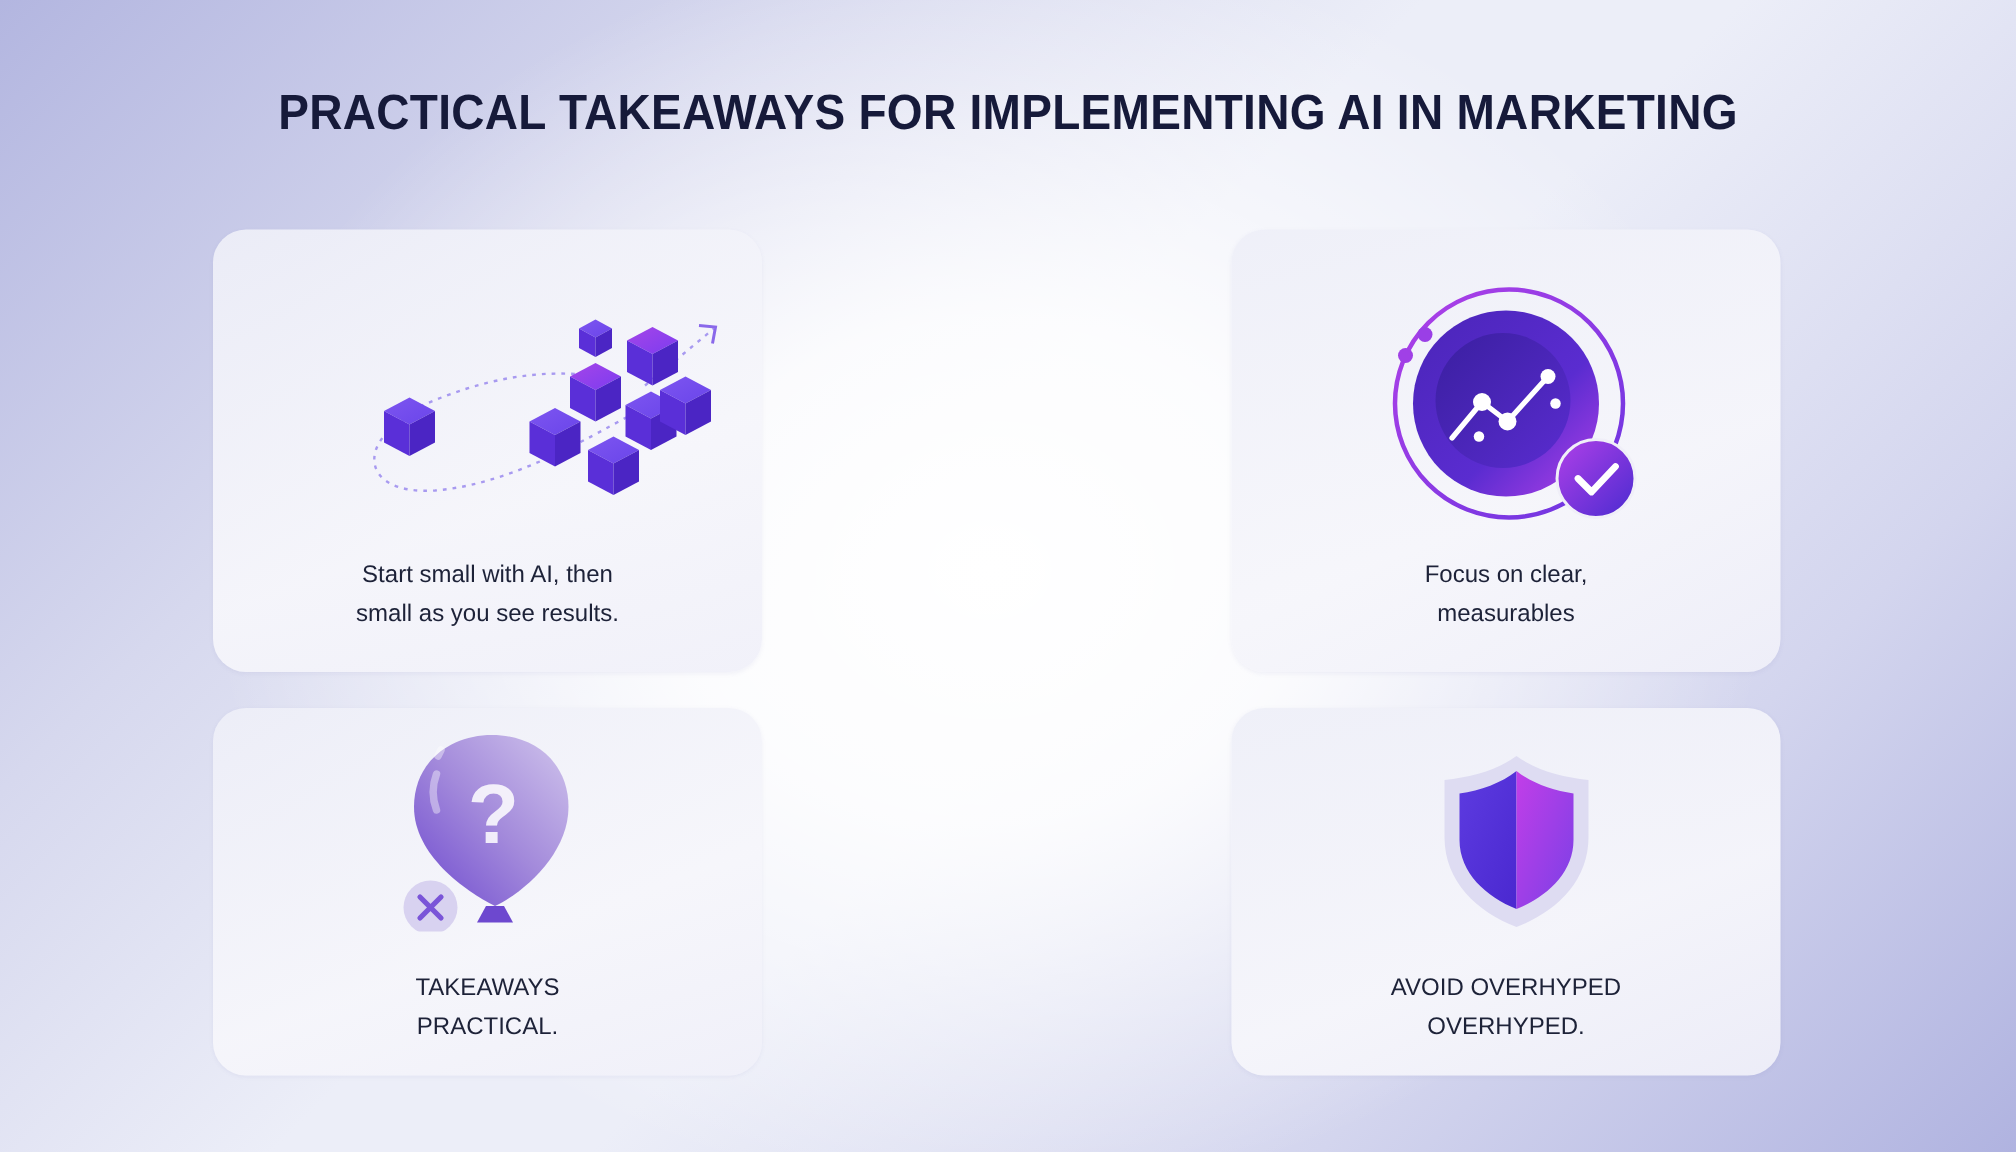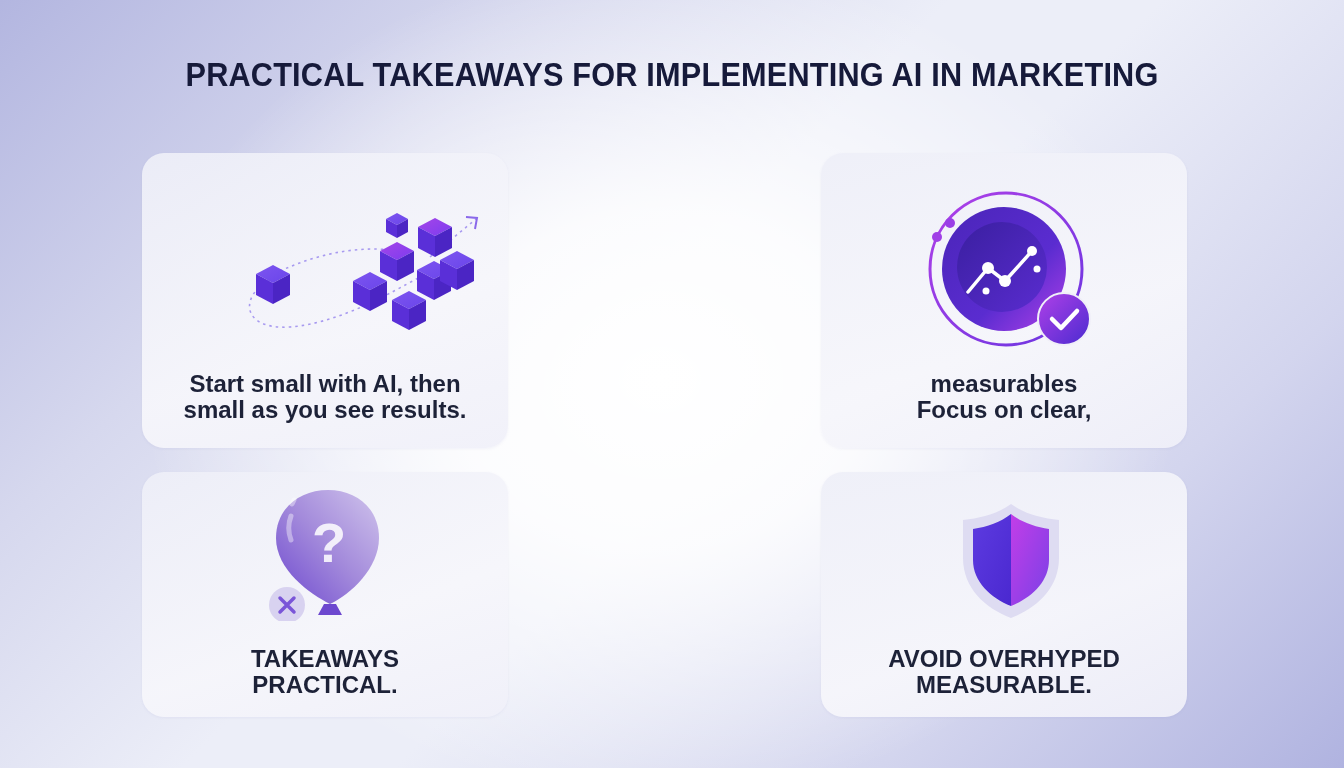--- a/index.html
+++ b/index.html
@@ -16,21 +16,21 @@
       transform: scaleX(0.93); transform-origin: center;
     }
     .card {
       position: absolute; width: 366px; border-radius: 22px;
       background: linear-gradient(160deg, rgba(238,239,248,0.92) 0%, rgba(246,246,251,0.95) 60%, rgba(240,240,249,0.92) 100%);
       box-shadow: 0 1px 3px rgba(120,120,180,0.08);
     }
     .card .icon { position: absolute; }
     .card .caption {
       position: absolute; left: 0; width: 100%; text-align: center;
-      font-size: 24px; line-height: 26px; color: #1d2238; font-weight: 700;
+      font-size: 16px; line-height: 26px; color: #1d2238; font-weight: 400;
     }
     .caption span { display: block; }
     #card-1 { left: 142px; top: 153px; height: 295px; }
     #card-2 { left: 821px; top: 153px; height: 295px; }
     #card-3 { left: 142px; top: 472px; height: 245px; }
     #card-4 { left: 821px; top: 472px; height: 245px; }
   </style>
 </head>
 <body>
 
@@ -130,22 +130,22 @@
     <circle cx="81" cy="92" r="6" fill="#ffffff"></circle>
     <circle cx="108" cy="62" r="5" fill="#ffffff"></circle>
     <circle cx="62" cy="102" r="3.5" fill="#ffffff"></circle>
     <circle cx="113" cy="80" r="3.5" fill="#ffffff"></circle>
     <circle cx="26" cy="34" r="5" fill="#9a3fe6"></circle>
     <circle cx="13" cy="48" r="5" fill="#a040e6"></circle>
     <circle cx="140" cy="130" r="26" fill="url(#check)" stroke="#f0eff8" stroke-width="2"></circle>
     <polyline points="128,130 137,139 153,122" fill="none" stroke="#ffffff" stroke-width="4.5" stroke-linecap="round" stroke-linejoin="round"></polyline>
   </svg>
   <div class="caption" style="top:218px">
+    <span>Focus on clear,</span>
     <span>measurables</span>
-    <span>Focus on clear,</span>
   </div>
 </div>
 
 <div class="card" id="card-3">
   <svg class="icon" style="left:124px;top:14px" width="120" height="135" viewBox="0 0 120 135">
     <defs>
       <linearGradient id="balloon" x1="1" y1="0" x2="0" y2="1">
         <stop offset="0" stop-color="#d0c4ec"></stop>
           <stop offset="0.5" stop-color="#a38adb"></stop>
           <stop offset="1" stop-color="#6d48cf"></stop>
@@ -176,15 +176,15 @@
         <stop offset="0" stop-color="#c23ee8"></stop>
           <stop offset="1" stop-color="#7a40e6"></stop>
       </linearGradient>
     </defs>
     <path d="M50,2 C64,12 80,16 98,18 L98,56 C98,86 76,106 50,116 C24,106 2,86 2,56 L2,18 C20,16 36,12 50,2 Z" fill="#dedcf2"></path>
     <path d="M50,12 L50,104 C30,96 12,80 12,58 L12,27 C26,25 40,20 50,12 Z" fill="url(#shieldL)"></path>
     <path d="M50,12 C60,20 74,25 88,27 L88,58 C88,80 70,96 50,104 Z" fill="url(#shieldR)"></path>
   </svg>
   <div class="caption" style="top:174px">
     <span>AVOID OVERHYPED</span>
-    <span>MEASURABLE.</span>
+    <span>OVERHYPED.</span>
   </div>
 </div>
 
 </body></html>

